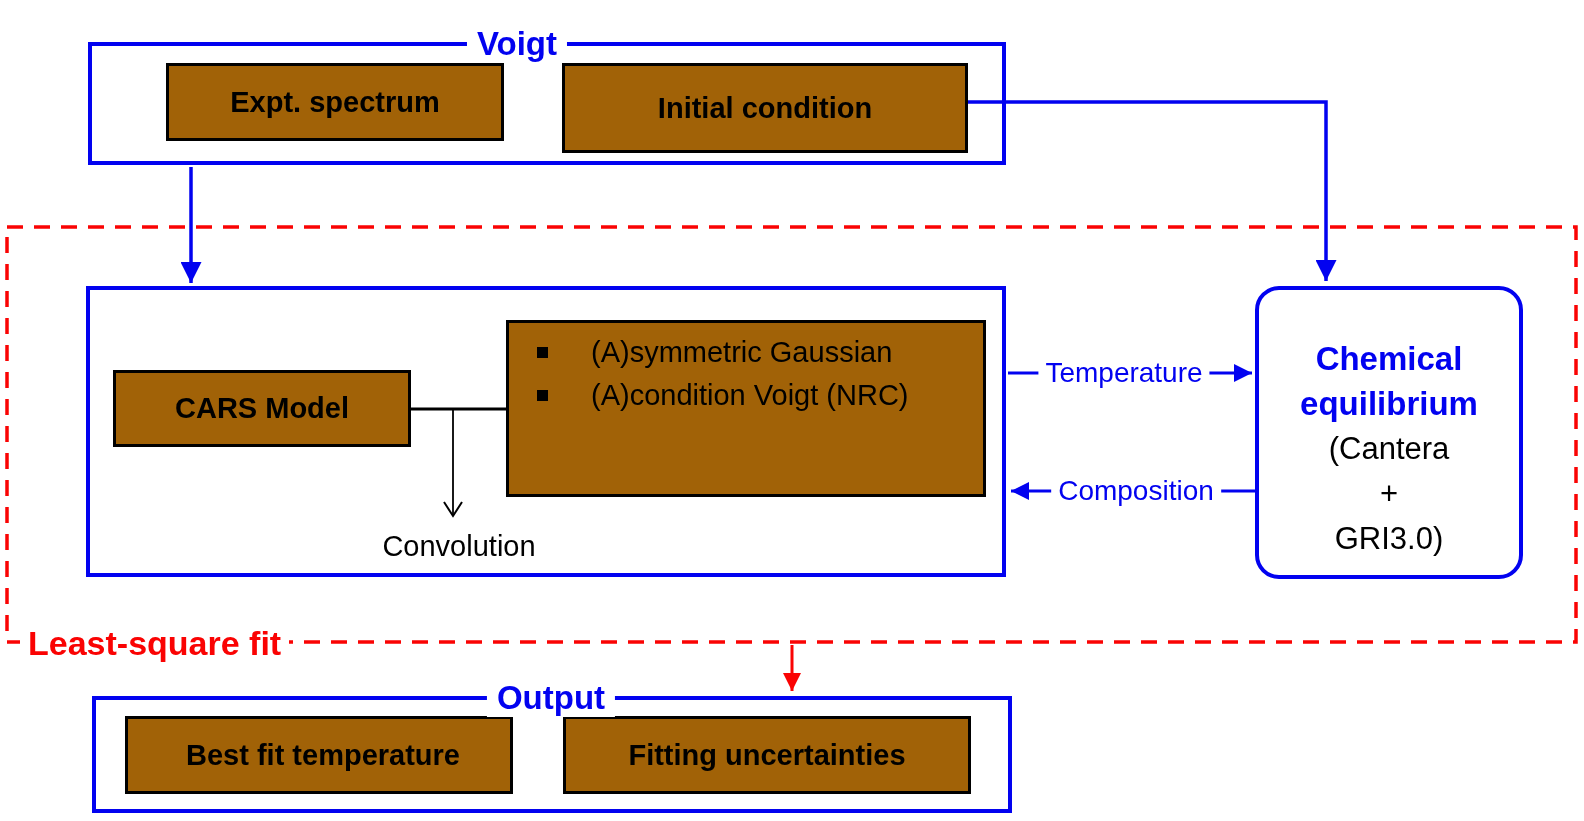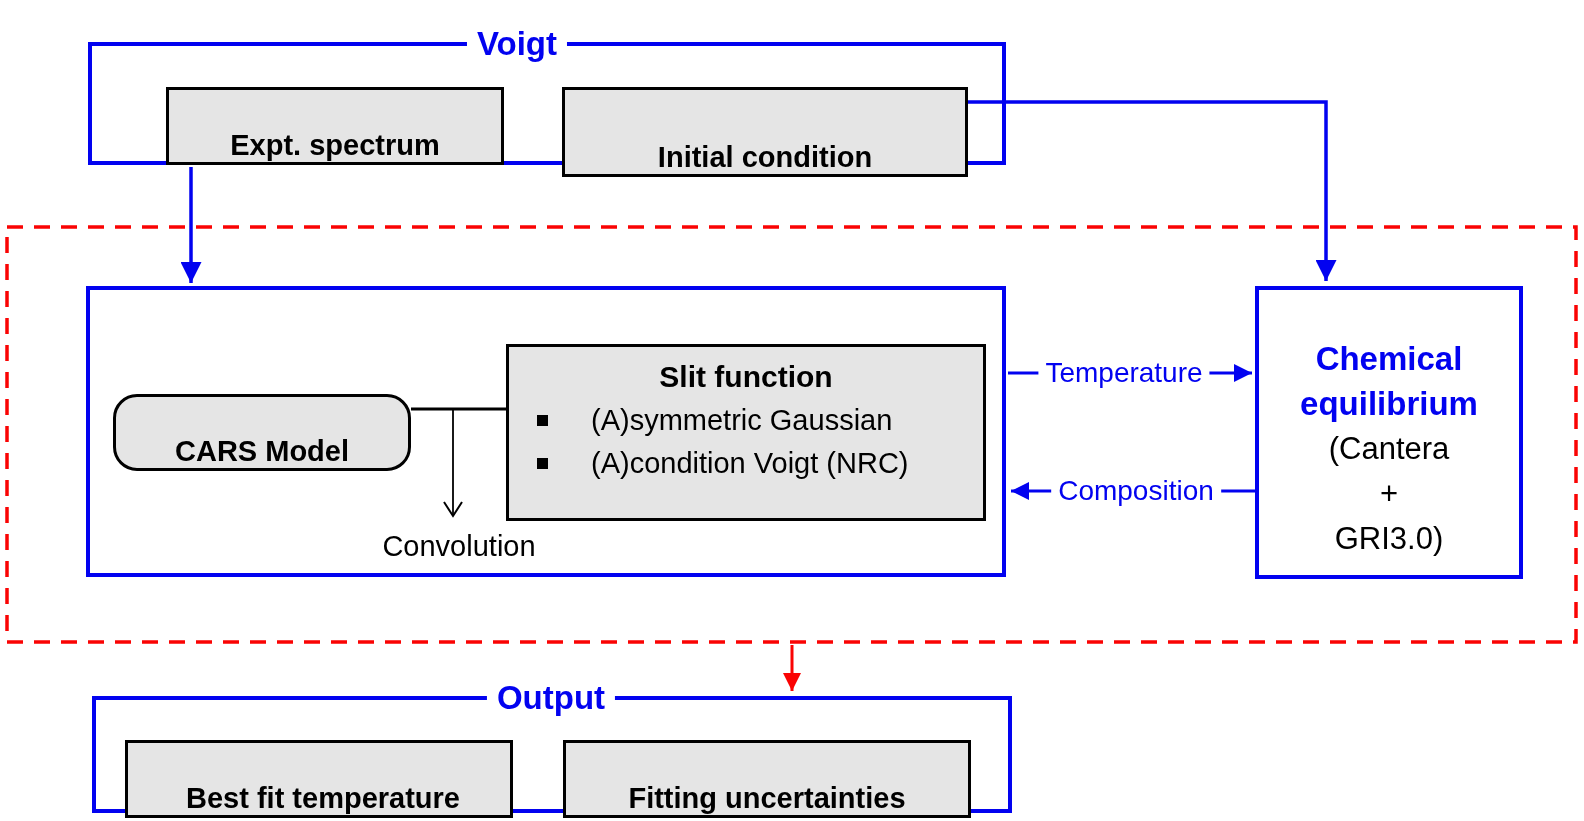--- a/index.html
+++ b/index.html
@@ -4,34 +4,34 @@
 <style>
   :root{ --blue:#0202f0; --red:#fa0303; --black:#000000; }
   html,body{margin:0;padding:0;background:#ffffff;}
   .canvas{
     position:relative;width:1584px;height:821px;background:#ffffff;overflow:hidden;
     font-family:"Liberation Sans",sans-serif;color:#000;
   }
   .gbox{position:absolute;border:4px solid var(--blue);box-sizing:border-box;background:transparent;z-index:1;}
   #input-box{left:88px;top:42px;width:918px;height:123px;}
   #theoretical-box{left:86px;top:286px;width:920px;height:291px;}
-  #chem-box{left:1255px;top:286px;width:268px;height:293px;padding-top:46px;text-align:center;background:#fff;}
+  #chem-box{left:1255px;top:286px;width:268px;height:293px;padding-top:46px;text-align:center;background:#fff;border-radius:24px;}
   #output-box{left:92px;top:696px;width:920px;height:117px;}
 
   .chem-line{line-height:45px;font-size:31px;color:#000;}
   .chem-bold{font-weight:bold;color:var(--blue);font-size:33px;}
 
   svg.connectors{position:absolute;left:0;top:0;z-index:2;pointer-events:none;}
 
-  .nbox{position:absolute;border:3px solid #000;box-sizing:border-box;background:#e5e5e5;z-index:3;
-        display:flex;align-items:flex-end;justify-content:center;
-        font-weight:bold;font-size:29px;white-space:nowrap;margin-top:24px;}
+  .nbox{position:absolute;border:3px solid #000;box-sizing:border-box;background:#a16207;z-index:3;
+        display:flex;align-items:center;justify-content:center;
+        font-weight:bold;font-size:29px;white-space:nowrap;}
   #expt-box{left:166px;top:63px;width:338px;height:78px;}
   #initial-box{left:562px;top:63px;width:406px;height:90px;}
-  #cars-box{left:113px;top:370px;width:298px;height:77px;border-radius:24px;}
+  #cars-box{left:113px;top:370px;width:298px;height:77px;}
   #bestfit-box{left:125px;top:716px;width:388px;height:78px;padding-left:8px;}
   #fitting-box{left:563px;top:716px;width:408px;height:78px;}
 
   #slit-box{left:506px;top:320px;width:480px;height:177px;display:block;font-weight:normal;padding-top:8px;}
   .slit-title{text-align:center;font-weight:bold;font-size:30px;line-height:44px;}
   .slit-row{display:flex;align-items:center;gap:43px;padding-left:28px;font-size:29px;line-height:43px;}
   .bullet{width:11px;height:11px;background:#000;flex:none;}
 
   .glabel{position:absolute;transform:translate(-50%,-50%);background:#fff;padding:0 10px;
           color:var(--blue);font-weight:bold;font-size:33px;z-index:5;white-space:nowrap;}
@@ -101,40 +101,40 @@
     <span>Expt. spectrum</span>
   </div>
   <div class="nbox" id="initial-box">
     <span>Initial condition</span>
   </div>
   <div class="nbox" id="cars-box">
     <span>CARS Model</span>
   </div>
 
   <div class="nbox" id="slit-box">
-    <div class="slit-title">Slit function</div>
     <div class="slit-row">
       <span class="bullet"></span>
       <span>(A)symmetric Gaussian</span>
     </div>
     <div class="slit-row">
       <span class="bullet"></span>
       <span>(A)condition Voigt (NRC)</span>
     </div>
   </div>
 
   <div class="nbox" id="bestfit-box">
     <span>Best fit temperature</span>
   </div>
   <div class="nbox" id="fitting-box">
     <span>Fitting uncertainties</span>
   </div>
 
   <span class="glabel" id="input-label">Voigt</span>
   <span class="glabel" id="output-label">Output</span>
 
+  <span class="rlabel" id="lsf-label">Least-square fit</span>
 
   <span class="clabel" id="temperature-label">Temperature</span>
   <span class="clabel" id="composition-label">Composition</span>
 
   <span class="plain-label" id="convolution-label">Convolution</span>
 
 </div>
 
 </body></html>

